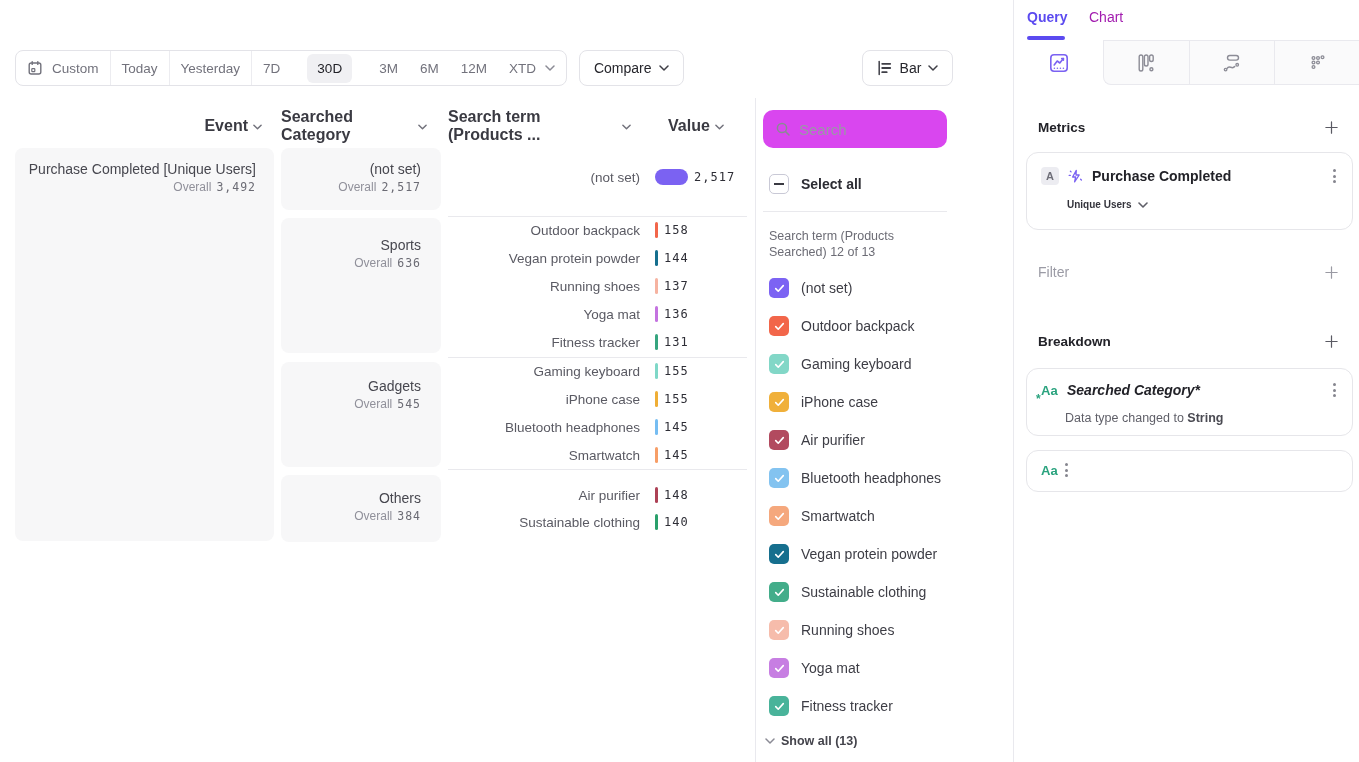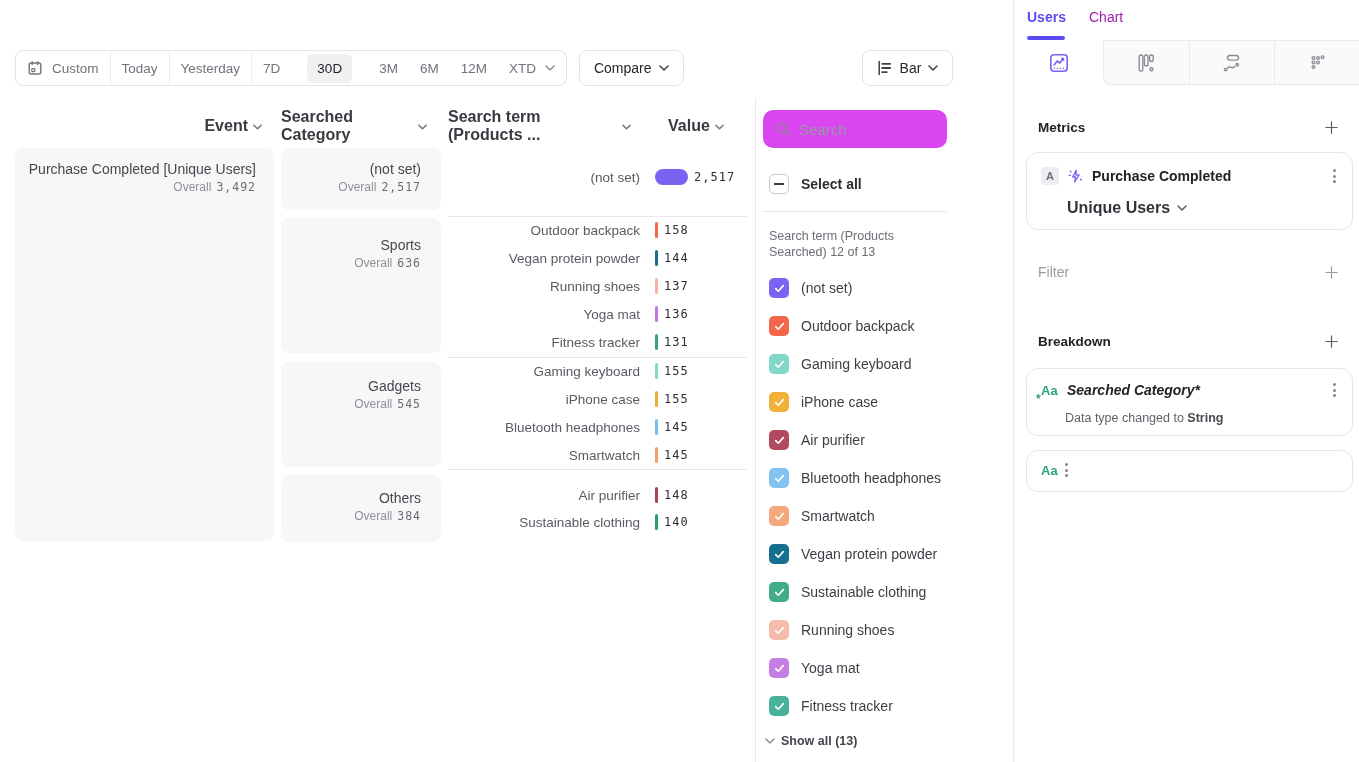--- a/index.html
+++ b/index.html
@@ -74,21 +74,21 @@
   .sec-head.muted .title { color:#9b9ba5; font-weight:500; font-size:14px; }
   .plus { color:#5a5a63; cursor:pointer; display:flex; }
   .sec-head.muted .plus { color:#9a9aa3; }
   .qcard { position:absolute; left:12px; width:327px; border:1px solid #e6e6ea; border-radius:12px; background:#fff; cursor:pointer; }
   .qrow { position:absolute; left:14px; right:14px; display:flex; align-items:center; }
   .abadge { width:18px; height:18px; border-radius:4px; background:#ececf1; color:#6e6e78; font-size:11px; font-weight:700; display:flex; align-items:center; justify-content:center; margin-right:8px; flex:none; }
   .qtitle { font-size:14px; font-weight:700; color:#222228; flex:1; margin-left:8px; }
   .qtitle.italic { font-style:italic; }
   .kebab { display:flex; flex-direction:column; gap:2.5px; padding:2px; cursor:pointer; }
   .kebab i { width:3px; height:3px; border-radius:50%; background:#85858e; }
-  .measure { position:absolute; left:40px; display:flex; align-items:center; gap:7px; font-size:16px; font-weight:700; color:#33333b; cursor:pointer; }
+  .measure { position:absolute; left:40px; display:flex; align-items:center; gap:7px; font-size:10px; font-weight:700; color:#33333b; cursor:pointer; }
   .measure .chev { color:#5f5f68; }
   .aa-ic { position:relative; width:22px; font-size:13px; font-weight:700; color:#2aa37e; flex:none; font-style:normal; }
   .aa-ic .star { position:absolute; left:-5px; top:9px; font-size:12px; }
   .qnote { position:absolute; left:38px; font-size:12.5px; color:#5f5f68; }
   .qnote b { font-weight:700; color:#4a4a52; }
 </style>
 </head>
 <body>
 
 <div id="app">
@@ -388,21 +388,21 @@
         <div class="show-all">
           <svg class="chev" width="10" height="6" viewBox="0 0 10 6" fill="none">
             <path d="M1 1l4 4 4-4" stroke="#8b8b95" stroke-width="1.5" stroke-linecap="round" stroke-linejoin="round"></path>
           </svg>
           <span class="label">Show all (13)</span>
         </div>
       </div>
   </div>
 
   <div class="query-panel">
-    <div class="qtab" id="tab-query">Users</div>
+    <div class="qtab" id="tab-query">Query</div>
     <div class="qtab" id="tab-chart">Chart</div>
     <div class="qtab-underline"></div>
 
     <div class="icon-strip">
       <div class="strip-active">
         <svg width="22" height="22" viewBox="0 0 22 22" fill="none">
           <rect x="2.8" y="2.8" width="16.4" height="16.4" rx="3.2" stroke="#7b62f2" stroke-width="1.6"></rect>
           <path d="M6.2 13l3-4 2.6 2 3.6-4.4" stroke="#7b62f2" stroke-width="1.6" stroke-linecap="round" stroke-linejoin="round"></path>
           <path d="M13.7 6.6h1.7v1.7" stroke="#7b62f2" stroke-width="1.6" stroke-linecap="round" stroke-linejoin="round"></path>
           <circle cx="6.4" cy="16.3" r="0.8" fill="#7b62f2"></circle>

